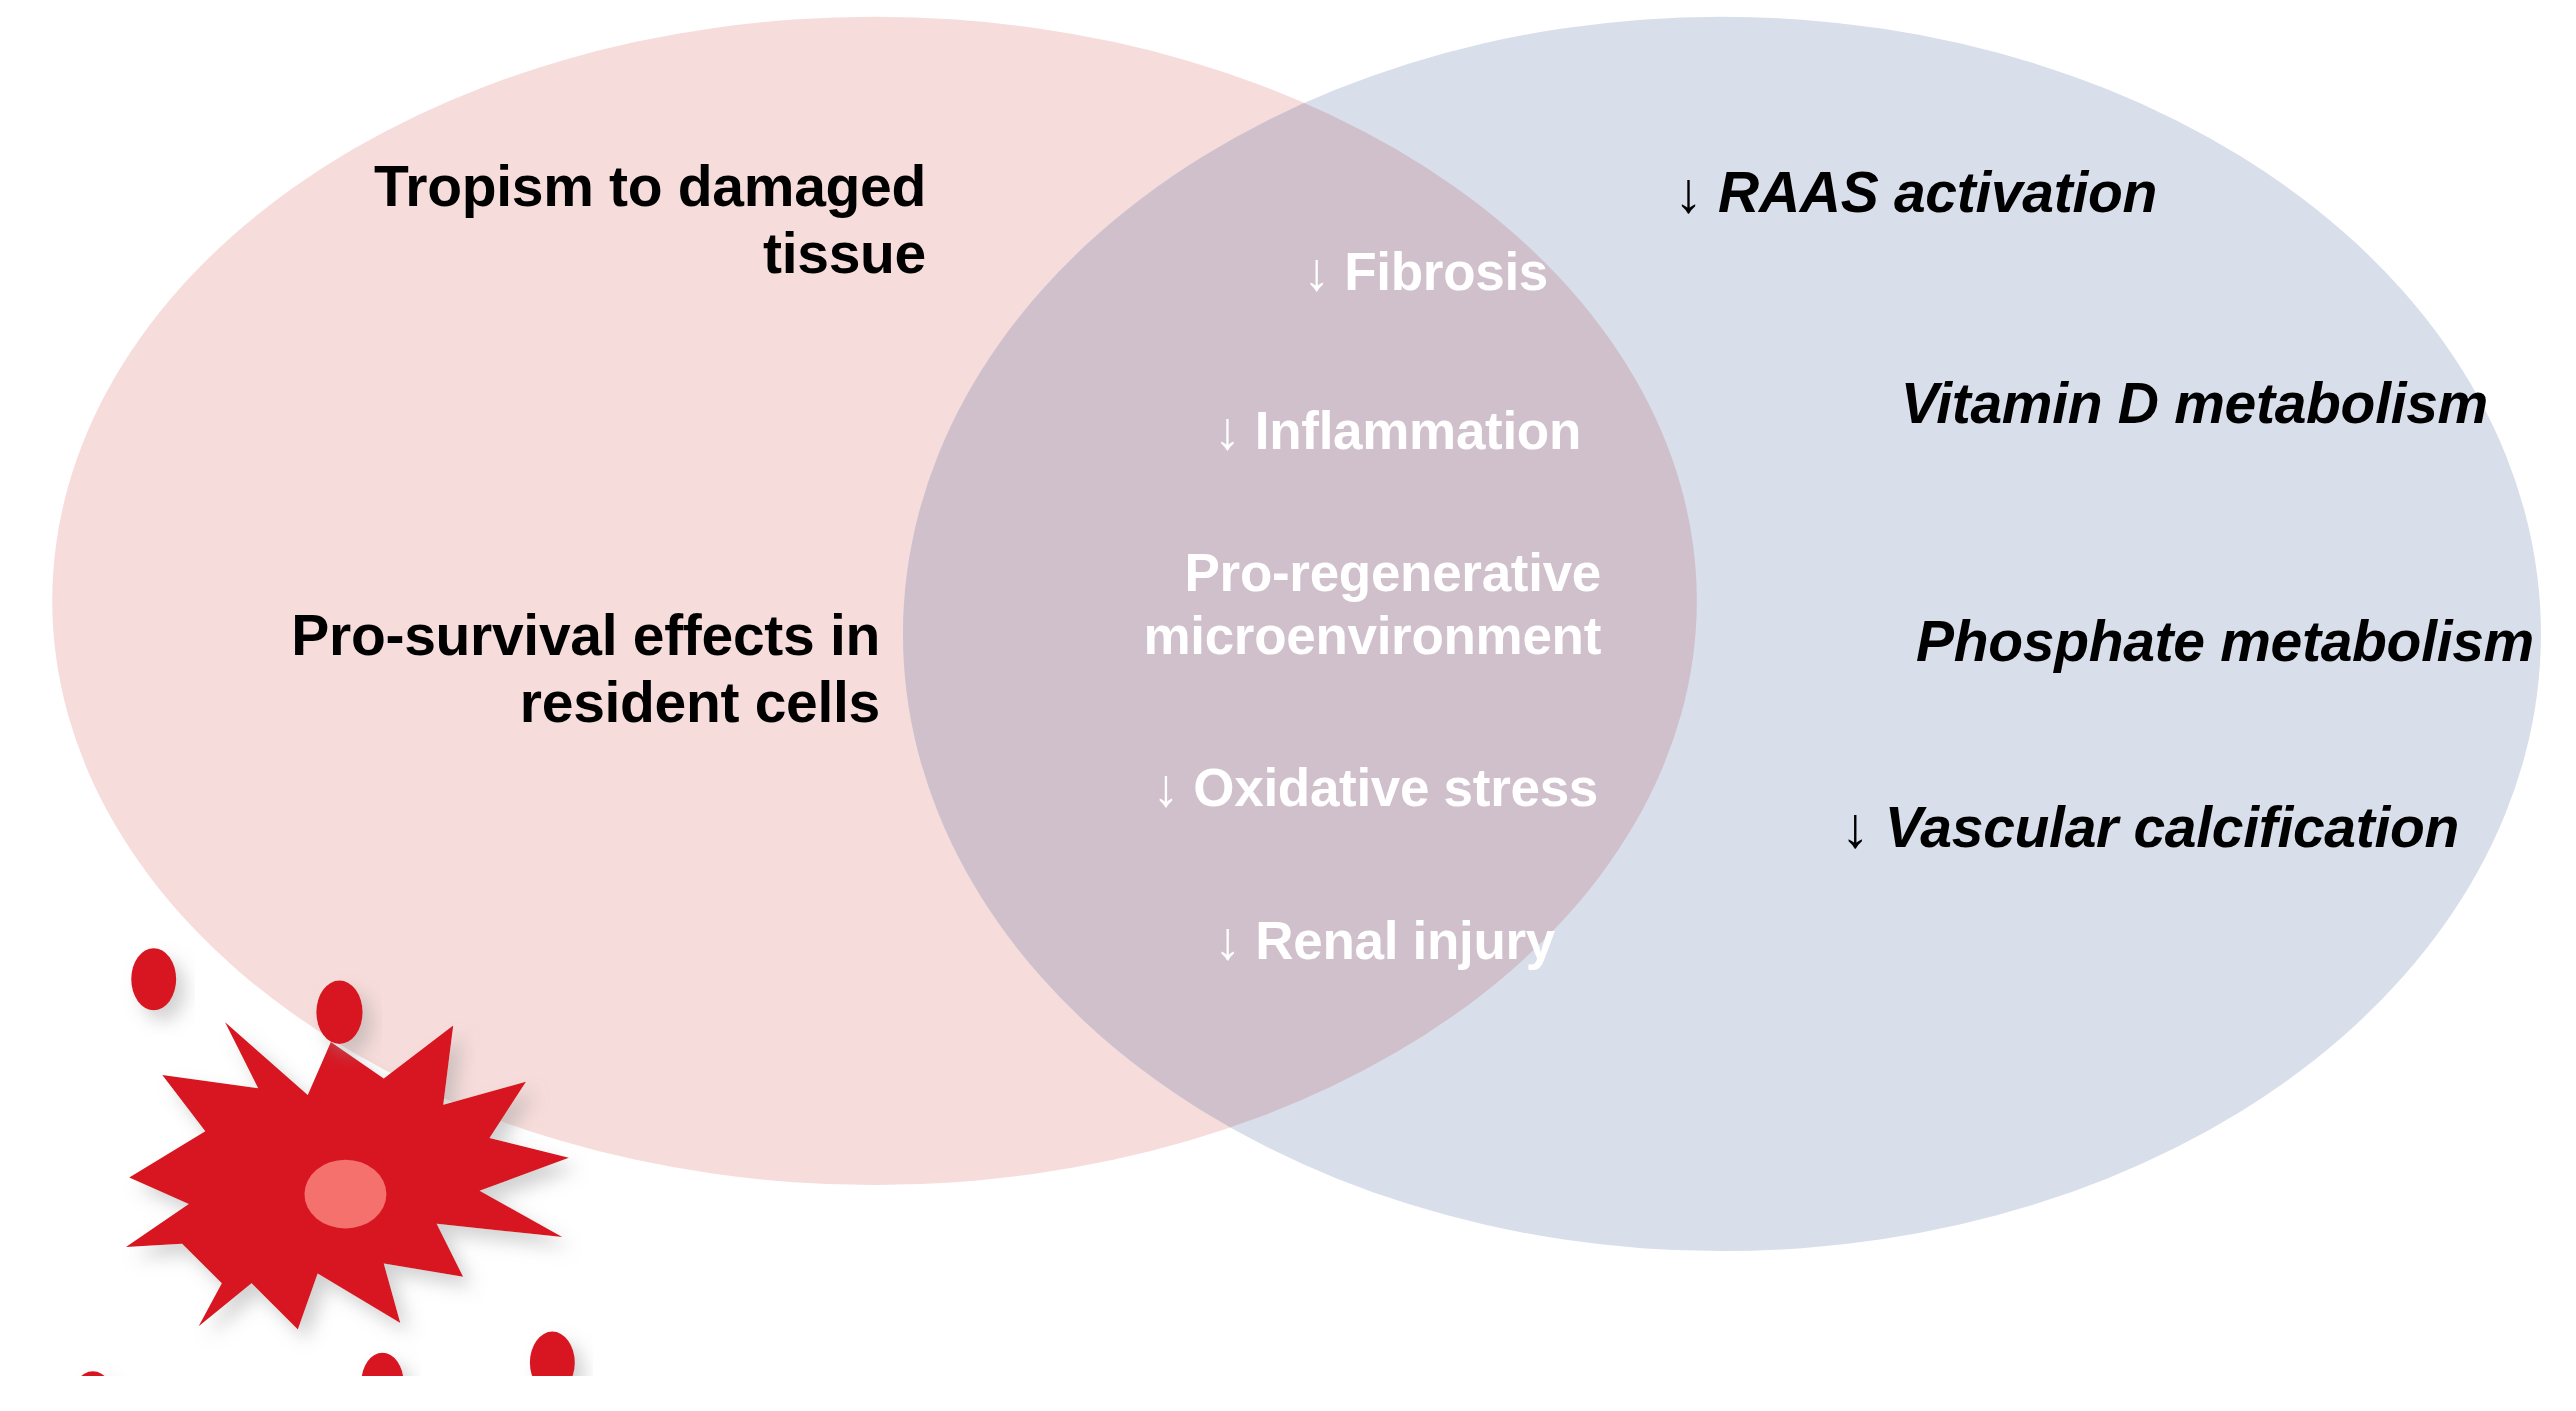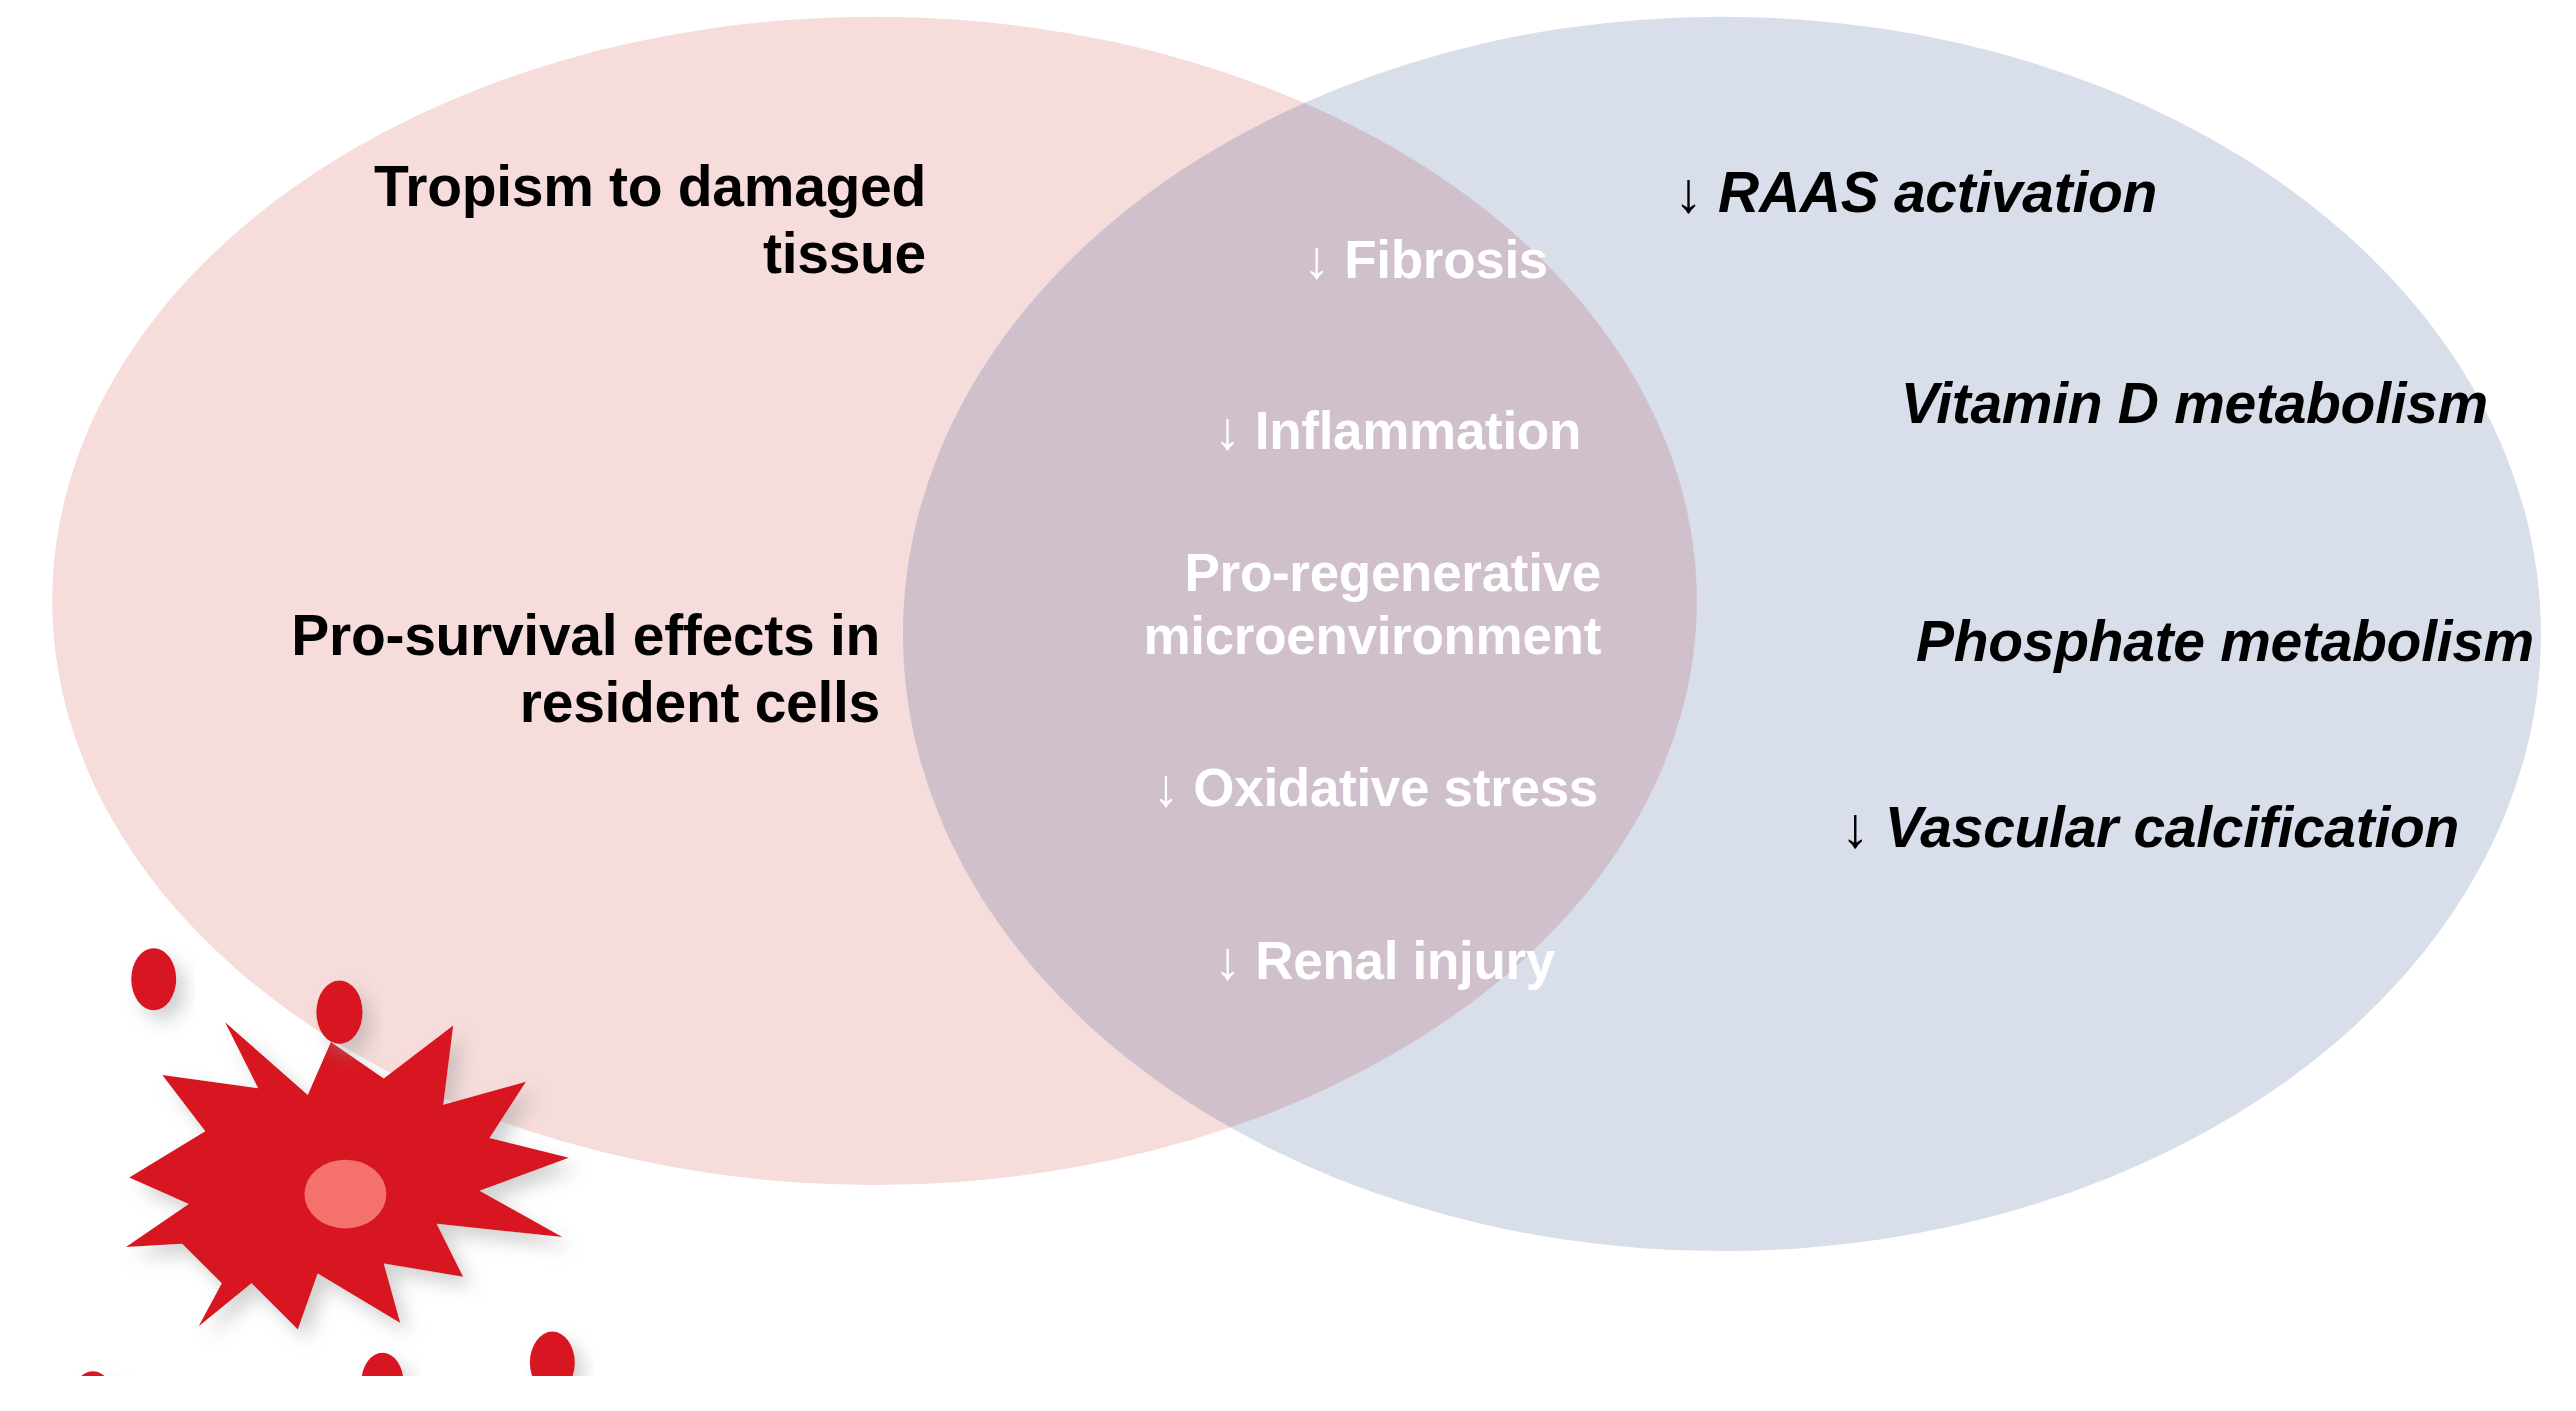--- a/index.html
+++ b/index.html
@@ -52,25 +52,25 @@
     font-size: 53px;
     letter-spacing: -0.3px;
   }
 
   
   #left-item-0 { left: 198px;  top: 153px;  width: 728px; }
   #left-item-1 { left: 112px;  top: 397px;  width: 781px; }
   #left-item-2 { left: 99px;  top: 602px;  width: 781px; }
 
   
-  #center-item-0 { left: 1072px; top: 229px;  width: 476px; }
+  #center-item-0 { left: 1072px; top: 241px;  width: 476px; }
   #center-item-1 { left: 1039px; top: 400px;  width: 542px; }
   #center-item-2 { left: 1019px; top: 542px;  width: 582px; }
   #center-item-3 { left: 1022px; top: 757px; width: 576px; }
-  #center-item-4 { left: 1065px; top: 910px; width: 490px; margin-top: 20px; }
+  #center-item-4 { left: 1065px; top: 910px; width: 490px; }
 
   
   #right-item-0 { left: 1548px; top: 159px;  width: 609px; }
   #right-item-1 { left: 1694px; top: 370px;  width: 794px; }
   #right-item-2 { left: 1753px; top: 585px;  width: 781px; margin-top: 23px; }
   #right-item-3 { left: 1652px; top: 794px; width: 807px; }
 
   
   #klotho-label {
     position: absolute;

